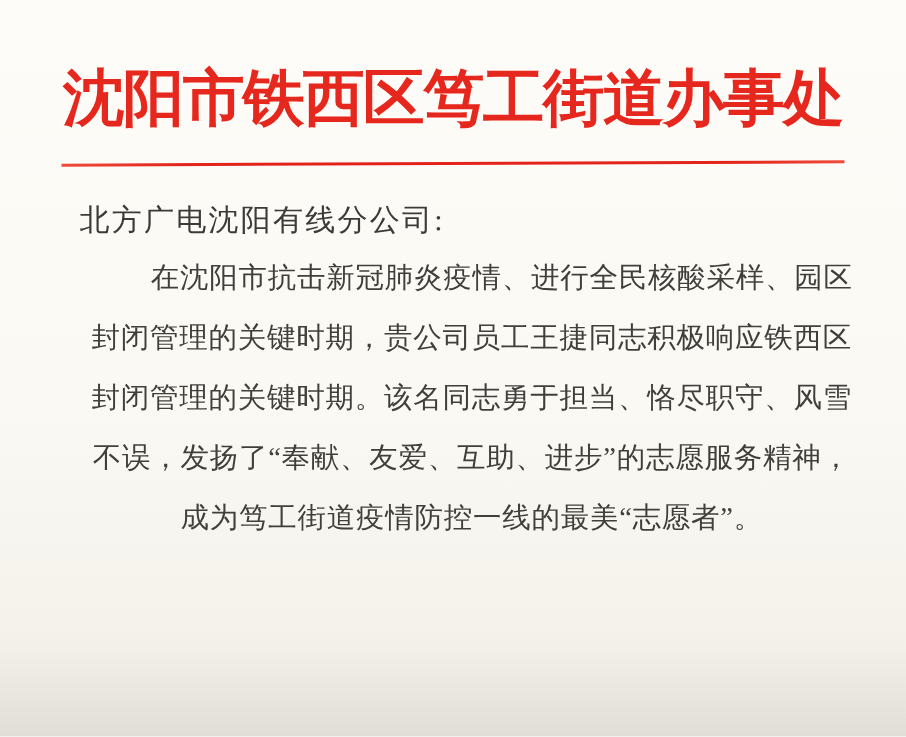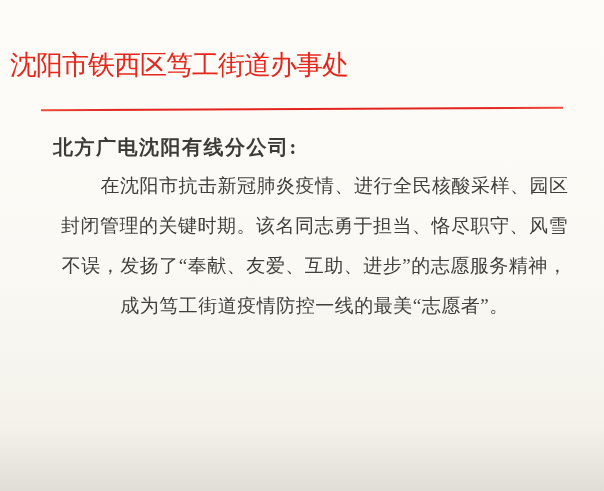--- a/index.html
+++ b/index.html
@@ -20,23 +20,24 @@
     content: "";
     position: absolute;
     left: 0; bottom: 0;
     width: 100%; height: 60px;
     background: linear-gradient(180deg, rgba(0,0,0,0) 0%, rgba(60,55,45,0.06) 100%);
     pointer-events: none;
   }
 
   .letterhead {
     margin: 38px 10px 0;
+    text-align: center;
     font-family: "Liberation Sans", sans-serif;
-    font-weight: normal;
-    font-size: 27px;
+    font-weight: bold;
+    font-size: 41px;
     line-height: 54px;
     letter-spacing: -1px;
     color: #e6271d;
     white-space: nowrap;
   }
 
   .red-rule {
     width: 522px;
     height: 2px;
     margin: 16px auto 0;
@@ -53,21 +54,20 @@
     letter-spacing: 2px;
     color: #262421;
   }
 
   .salutation {
     margin: 24px 30px 0 53px;
     font-size: 20px;
     line-height: 26px;
     letter-spacing: 1.5px;
     color: #3c3b38;
-    font-weight: bold;
   }
 
   .letter-body {
     margin: 6px 28px 0 53px;
     color: #403f3c;
   }
 
   .body-line {
     font-size: 19px;
     line-height: 40px;
@@ -87,18 +87,19 @@
 
   <div class="letterhead">沈阳市铁西区笃工街道办事处</div>
 
   <div class="red-rule"></div>
 
 
   <div class="salutation">北方广电沈阳有线分公司:</div>
 
   <div class="letter-body">
     <div class="body-line indent">在沈阳市抗击新冠肺炎疫情、进行全民核酸采样、园区</div>
+    <div class="body-line">封闭管理的关键时期，贵公司员工王捷同志积极响应铁西区</div>
     <div class="body-line">封闭管理的关键时期。该名同志勇于担当、恪尽职守、风雪</div>
     <div class="body-line">不误，发扬了“奉献、友爱、互助、进步”的志愿服务精神，</div>
     <div class="body-line">成为笃工街道疫情防控一线的最美“志愿者”。</div>
   </div>
 
 </div>
 
 </body></html>

